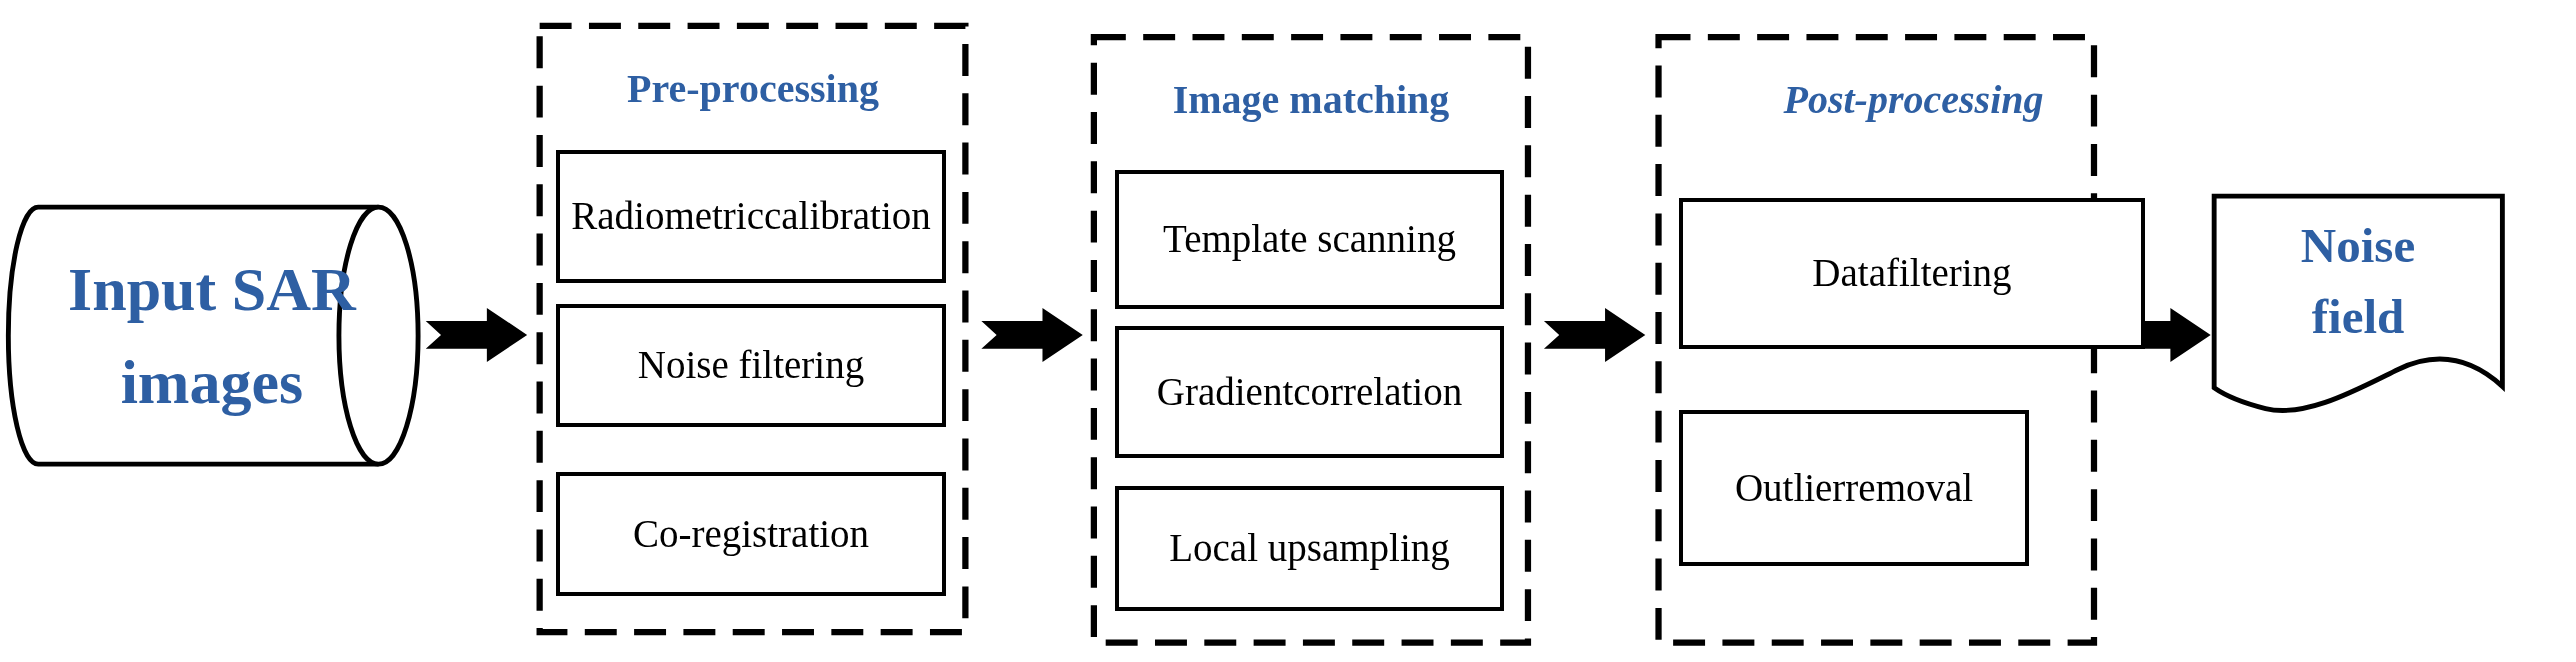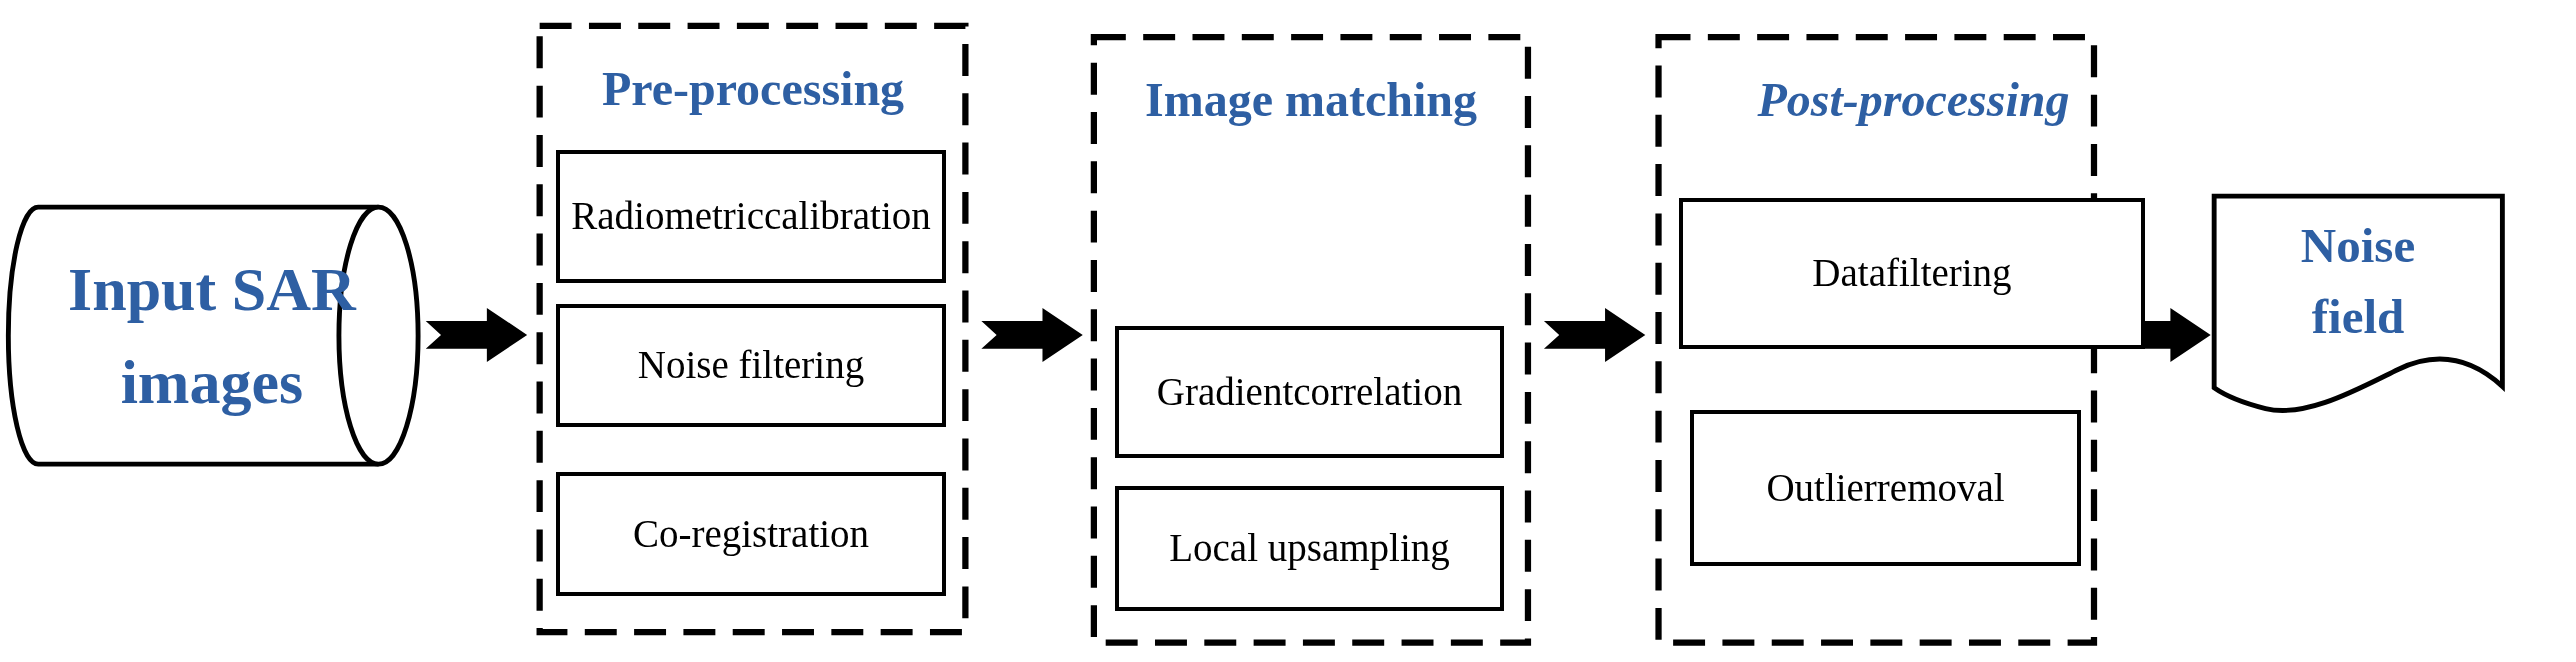--- a/index.html
+++ b/index.html
@@ -33,21 +33,21 @@
   }
   .input-label   { left: 10.4px;   top: 207px; width: 403px; height: 257px; font-size: 62px; }
   .output-label  { left: 2214px; top: 196px; width: 288px; height: 170px; font-size: 49px; line-height: 1.45; }
   .stage-title {
     position: absolute;
     display: flex;
     align-items: center;
     justify-content: center;
     text-align: center;
     font-weight: bold;
-    font-size: 48px;
+    font-size: 40px;
     color: var(--blue);
     white-space: nowrap;
   }
   .title-pre  { left: 540px;  top: 26px; width: 426px; height: 125px; }
   .title-img  { left: 1094px; top: 37px; width: 434px; height: 125px; }
   .title-post { left: 1696px; top: 37px; width: 435px; height: 125px; font-style: italic; }
   .step {
     position: absolute;
     box-sizing: border-box;
     border: 4.2px solid var(--ink);
@@ -63,21 +63,21 @@
   
   .step-radiometric { left: 556px;  top: 150px; width: 390px; height: 133px; }
   .step-noise       { left: 556px;  top: 304px; width: 390px; height: 123px; }
   .step-coreg       { left: 556px;  top: 472px; width: 390px; height: 124px; align-items: center; }
   
   .step-template    { left: 1115px; top: 170px; width: 389px; height: 139px; }
   .step-gradient    { left: 1115px; top: 326px; width: 389px; height: 132px; }
   .step-upsample    { left: 1115px; top: 486px; width: 389px; height: 125px; }
   
   .step-datafilter  { left: 1679px; top: 198px; width: 466px; height: 151px; }
-  .step-outlier     { left: 1679px; top: 410px; width: 391px; height: 156px; margin-left: 11px; }
+  .step-outlier     { left: 1679px; top: 410px; width: 350px; height: 156px; }
   .line { display: block; }
 </style>
 </head>
 <body>
 
 <div class="canvas">
 
   <svg class="shapes-layer" viewBox="0 0 3709 954">
 
     <g>
@@ -113,20 +113,23 @@
     <span class="line">Radiometric</span>
     <span class="line">calibration</span>
   </div>
   <div class="step step-noise">
     <span class="line">Noise filtering</span>
   </div>
   <div class="step step-coreg">
     <span class="line">Co-registration</span>
   </div>
 
+  <div class="step step-template">
+    <span class="line">Template scanning</span>
+  </div>
   <div class="step step-upsample">
     <span class="line">Local upsampling</span>
   </div>
   <div class="step step-gradient">
     <span class="line">Gradient</span>
     <span class="line">correlation</span>
   </div>
 
   <div class="step step-datafilter">
     <span class="line">Data</span>

